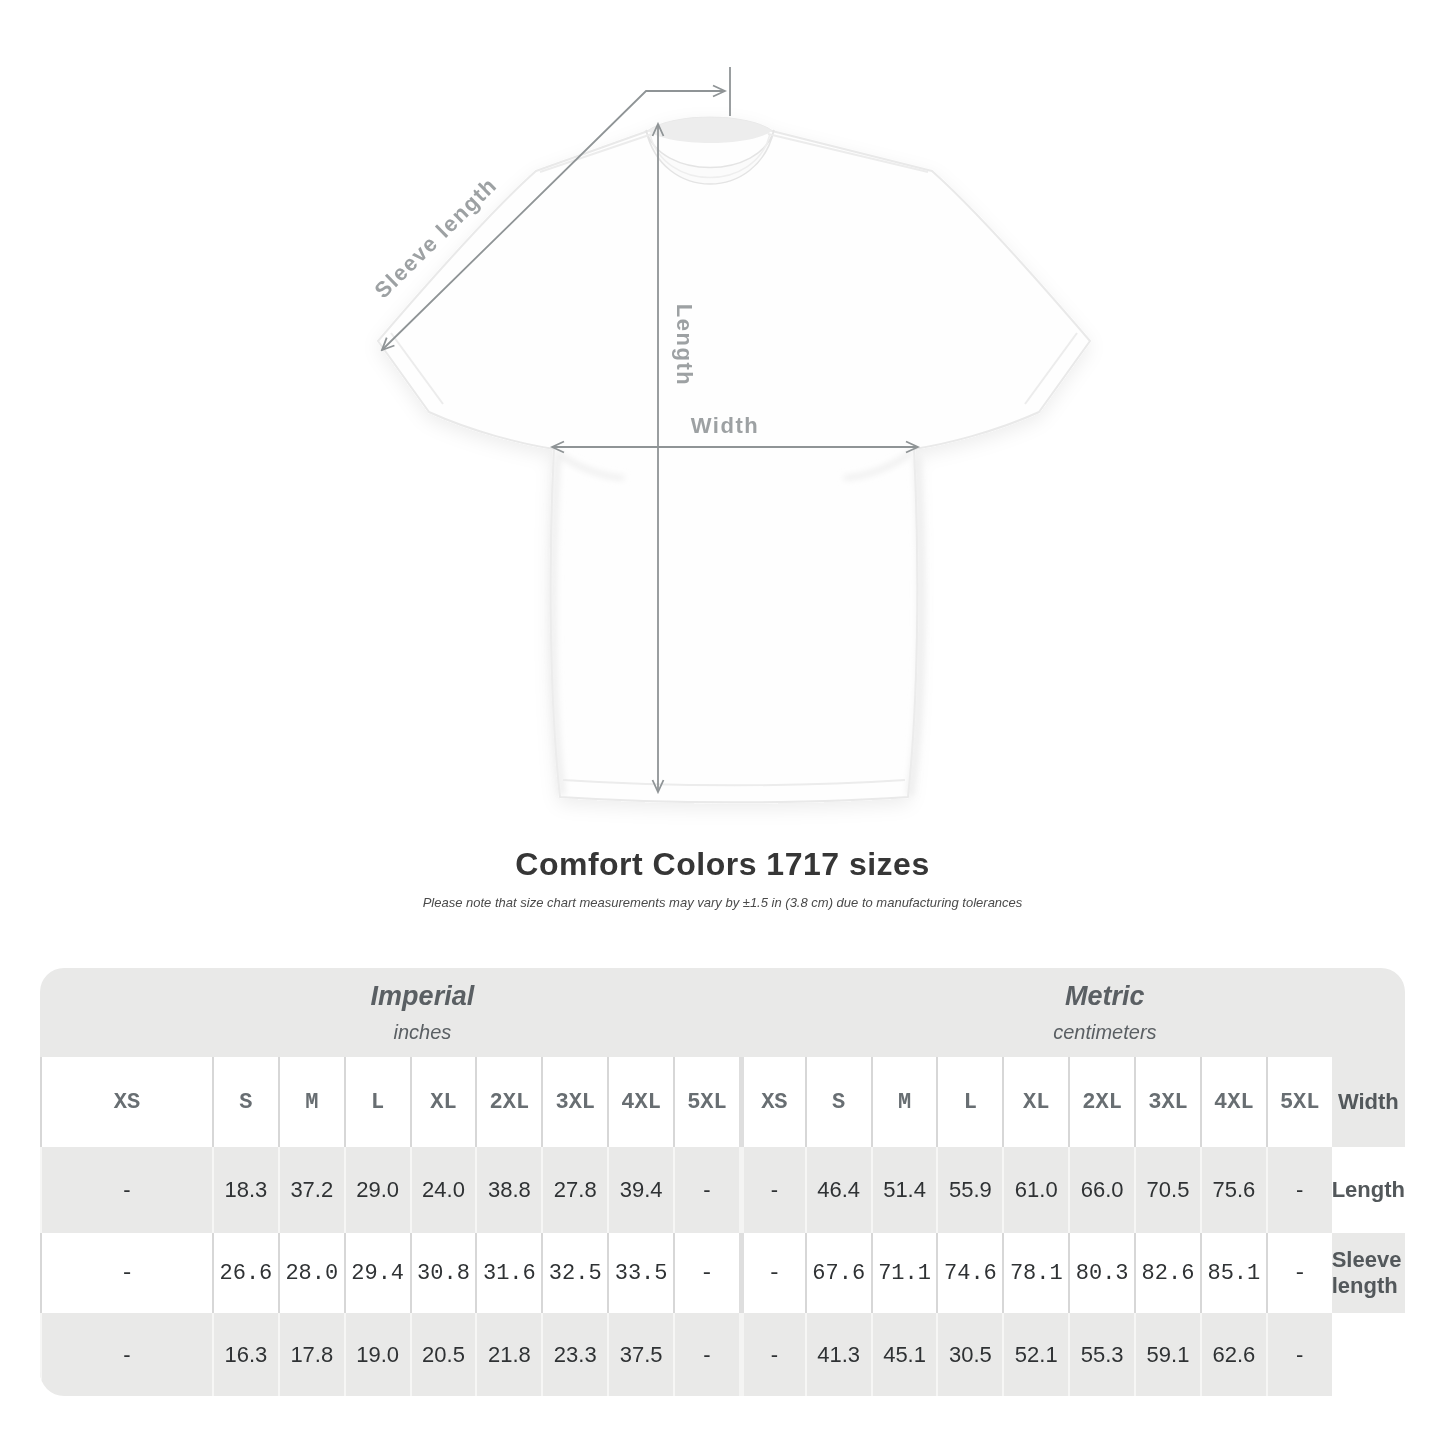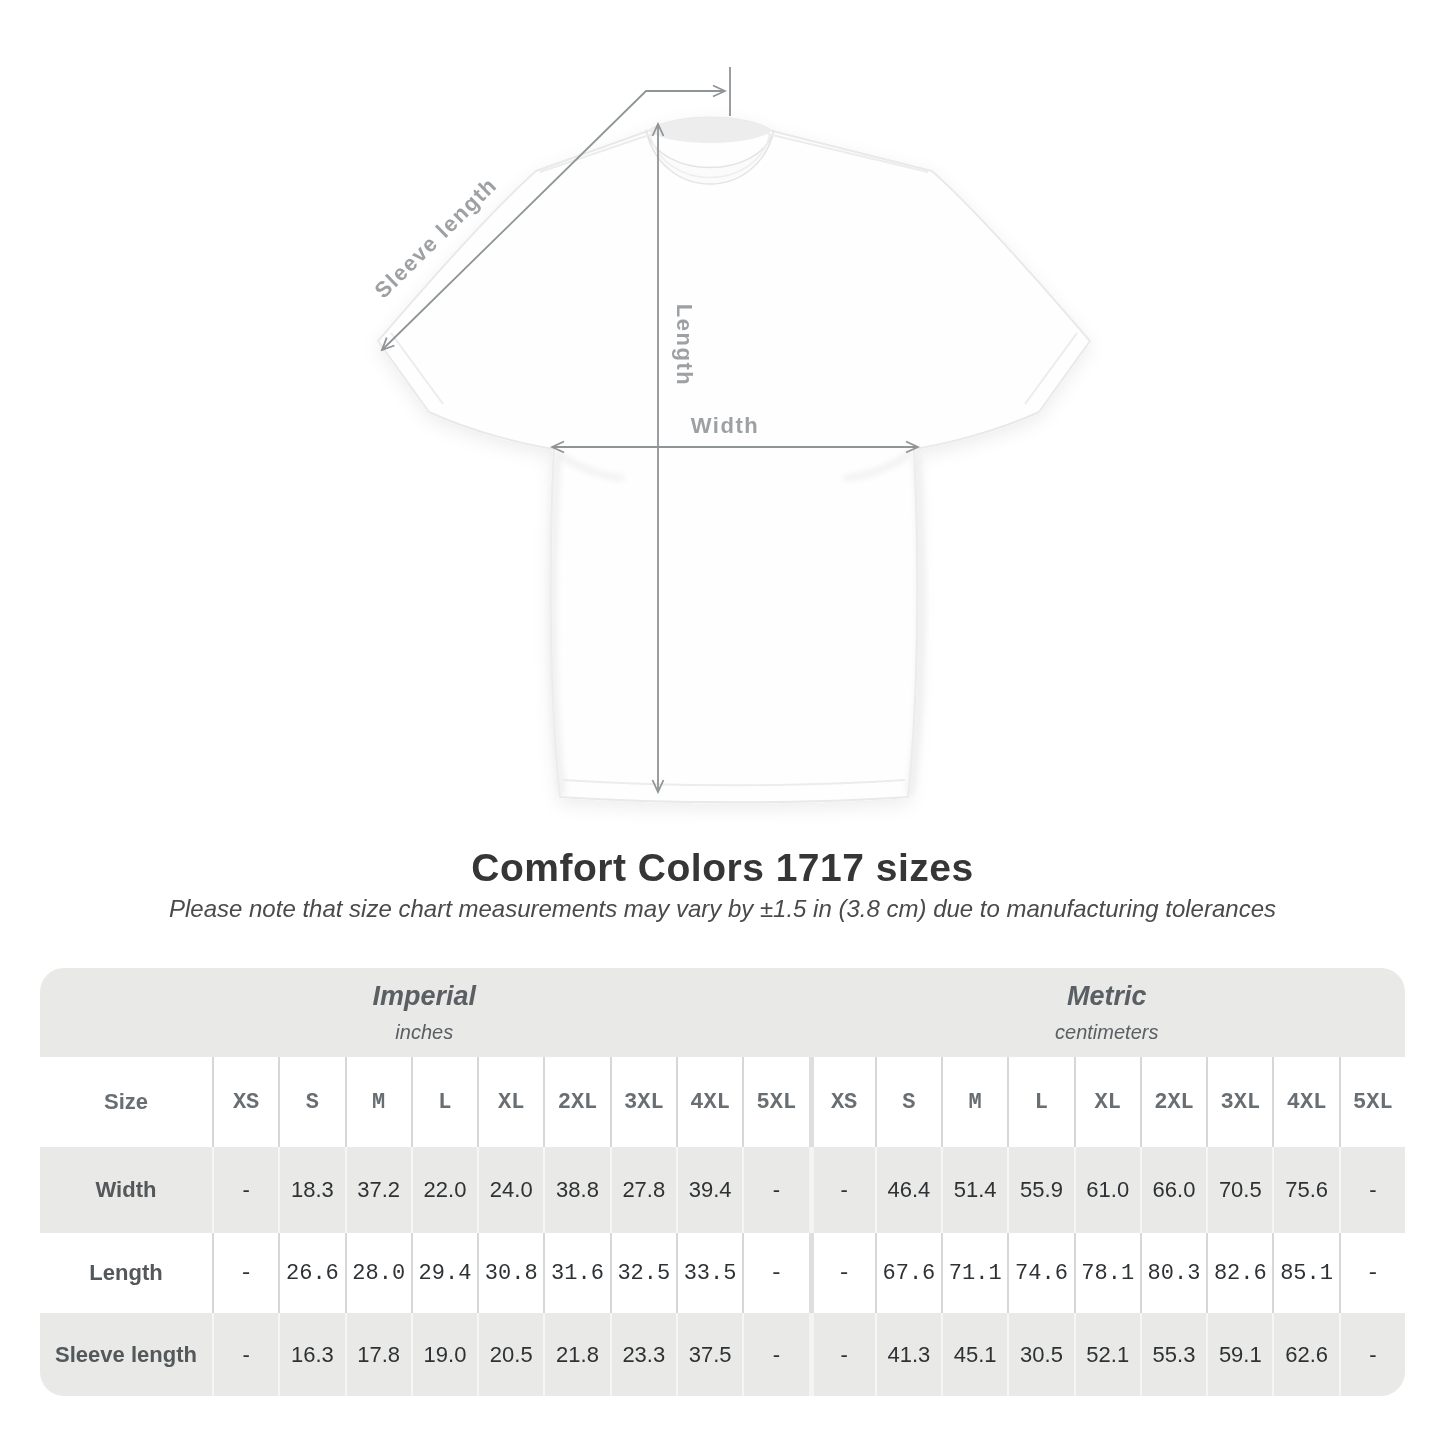--- a/index.html
+++ b/index.html
@@ -5,25 +5,25 @@
   html,body{margin:0;padding:0;background:#ffffff;}
   body{
     width:1445px;height:1445px;position:relative;overflow:hidden;
     font-family:"Liberation Sans",sans-serif;
   }
   
   .figure{position:absolute;left:0;top:0;width:1445px;height:840px;}
   
   .title{
     position:absolute;left:0;top:846px;width:1445px;text-align:center;
-    font-size:39px;font-weight:bold;color:#363636;letter-spacing:.5px;
+    font-size:32px;font-weight:bold;color:#363636;letter-spacing:.5px;
   }
   .subtitle{
     position:absolute;left:0;top:895px;width:1445px;text-align:center;
-    font-size:24px;font-style:italic;color:#4a4a4a;
+    font-size:13px;font-style:italic;color:#4a4a4a;
   }
   
   .table-card{
     position:absolute;left:40px;top:968px;width:1365px;height:428px;
     border-radius:24px;overflow:hidden;background:#ffffff;
   }
   .grid{
     display:grid;width:100%;height:100%;
     grid-template-columns:172px repeat(18,1fr);
     grid-template-rows:89px 90px 86px 80px 83px;
@@ -122,21 +122,20 @@
   <div class="grid" id="size-grid">
     <div class="band imperial">
       <div class="band-title">Imperial</div>
       <div class="band-unit">inches</div>
     </div>
     <div class="band metric">
       <div class="band-title">Metric</div>
       <div class="band-unit">centimeters</div>
     </div>
 
-  <div class="cell head row-white first">Size</div>
       <div class="cell head row-white">XS</div>
       <div class="cell head row-white">S</div>
       <div class="cell head row-white">M</div>
       <div class="cell head row-white">L</div>
       <div class="cell head row-white">XL</div>
       <div class="cell head row-white">2XL</div>
       <div class="cell head row-white">3XL</div>
       <div class="cell head row-white">4XL</div>
       <div class="cell head row-white">5XL</div>
       <div class="cell head row-white metric-start">XS</div>
@@ -145,21 +144,21 @@
       <div class="cell head row-white">L</div>
       <div class="cell head row-white">XL</div>
       <div class="cell head row-white">2XL</div>
       <div class="cell head row-white">3XL</div>
       <div class="cell head row-white">4XL</div>
       <div class="cell head row-white">5XL</div>
       <div class="cell rlabel row-gray first">Width</div>
       <div class="cell val row-gray">-</div>
       <div class="cell val row-gray">18.3</div>
       <div class="cell val row-gray">37.2</div>
-      <div class="cell val row-gray">22.0</div>
+      <div class="cell val row-gray">29.0</div>
       <div class="cell val row-gray">24.0</div>
       <div class="cell val row-gray">38.8</div>
       <div class="cell val row-gray">27.8</div>
       <div class="cell val row-gray">39.4</div>
       <div class="cell val row-gray">-</div>
       <div class="cell val row-gray metric-start">-</div>
       <div class="cell val row-gray">46.4</div>
       <div class="cell val row-gray">51.4</div>
       <div class="cell val row-gray">55.9</div>
       <div class="cell val row-gray">61.0</div>

